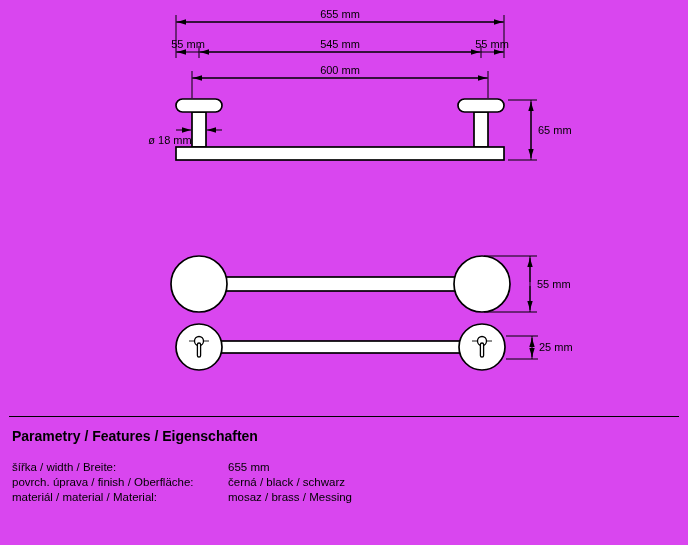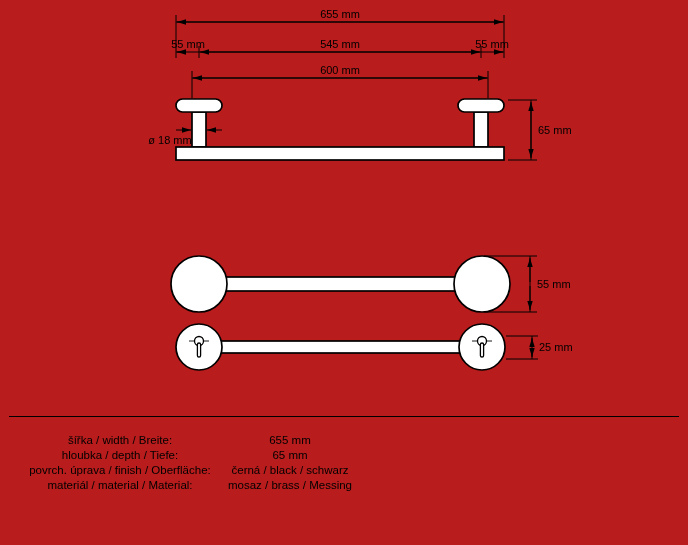--- a/index.html
+++ b/index.html
@@ -1,27 +1,27 @@
 <!DOCTYPE html>
 <html><head>
 <meta charset="utf-8">
 <style>
   html,body{margin:0;padding:0;background:#fff;}
   body{width:688px;height:545px;font-family:"Liberation Sans",sans-serif;color:#000;overflow:hidden;}
-  .page{position:relative;width:688px;height:545px;background:#b91c1c;}
+  .page{position:relative;width:688px;height:545px;background:#d946ef;}
   svg.drawing{position:absolute;top:0;left:0;display:block;}
   .dln{stroke:#000;stroke-width:1;fill:none;}
   .part{stroke:#000;stroke-width:1.7;fill:#fff;}
   .khole{stroke:#000;stroke-width:1.3;fill:#fff;}
   .thin{stroke:#000;stroke-width:0.9;fill:none;}
   svg.drawing text{font-family:"Liberation Sans",sans-serif;font-size:11px;fill:#000;}
   .bottom{position:absolute;left:0;top:416px;width:688px;}
   .divider{margin:0 9px;border-top:1.6px solid #000;height:0;}
   .heading{font-weight:bold;font-size:14px;margin:11px 0 0 12px;}
-  table.specs{margin:16px 0 0 12px;border-collapse:collapse;font-size:11.5px;text-align:center;}
+  table.specs{margin:16px 0 0 12px;border-collapse:collapse;font-size:11.5px;}
   table.specs td{padding:0;height:15px;line-height:15px;vertical-align:top;white-space:nowrap;}
   td.lab{width:216px;}
 </style>
 </head>
 <body>
 
 <div class="page">
 
   <svg class="drawing" width="688" height="412" viewBox="0 0 688 412">
     <defs>
@@ -122,29 +122,26 @@
         <line class="dln" x1="532" y1="336" x2="532" y2="359"></line>
         <line class="dln" x1="532" y1="346" x2="532" y2="338" marker-end="url(#arr)"></line>
         <line class="dln" x1="532" y1="349" x2="532" y2="357" marker-end="url(#arr)"></line>
         <text x="539" y="351" text-anchor="start">25 mm</text>
       </g>
     </g>
   </svg>
 
   <div class="bottom">
     <div class="divider"></div>
+    <div class="heading">Parametry / Features / Eigenschaften</div>
     <table class="specs">
       <tbody>
         <tr>
           <td class="lab">šířka / width / Breite:</td>
           <td class="val">655 mm</td>
-        </tr>
-        <tr>
-          <td class="lab">hloubka / depth / Tiefe:</td>
-          <td class="val">65 mm</td>
         </tr>
         <tr>
           <td class="lab">povrch. úprava / finish / Oberfläche:</td>
           <td class="val">černá / black / schwarz</td>
         </tr>
         <tr>
           <td class="lab">materiál / material / Material:</td>
           <td class="val">mosaz / brass / Messing</td>
         </tr>
       </tbody>

